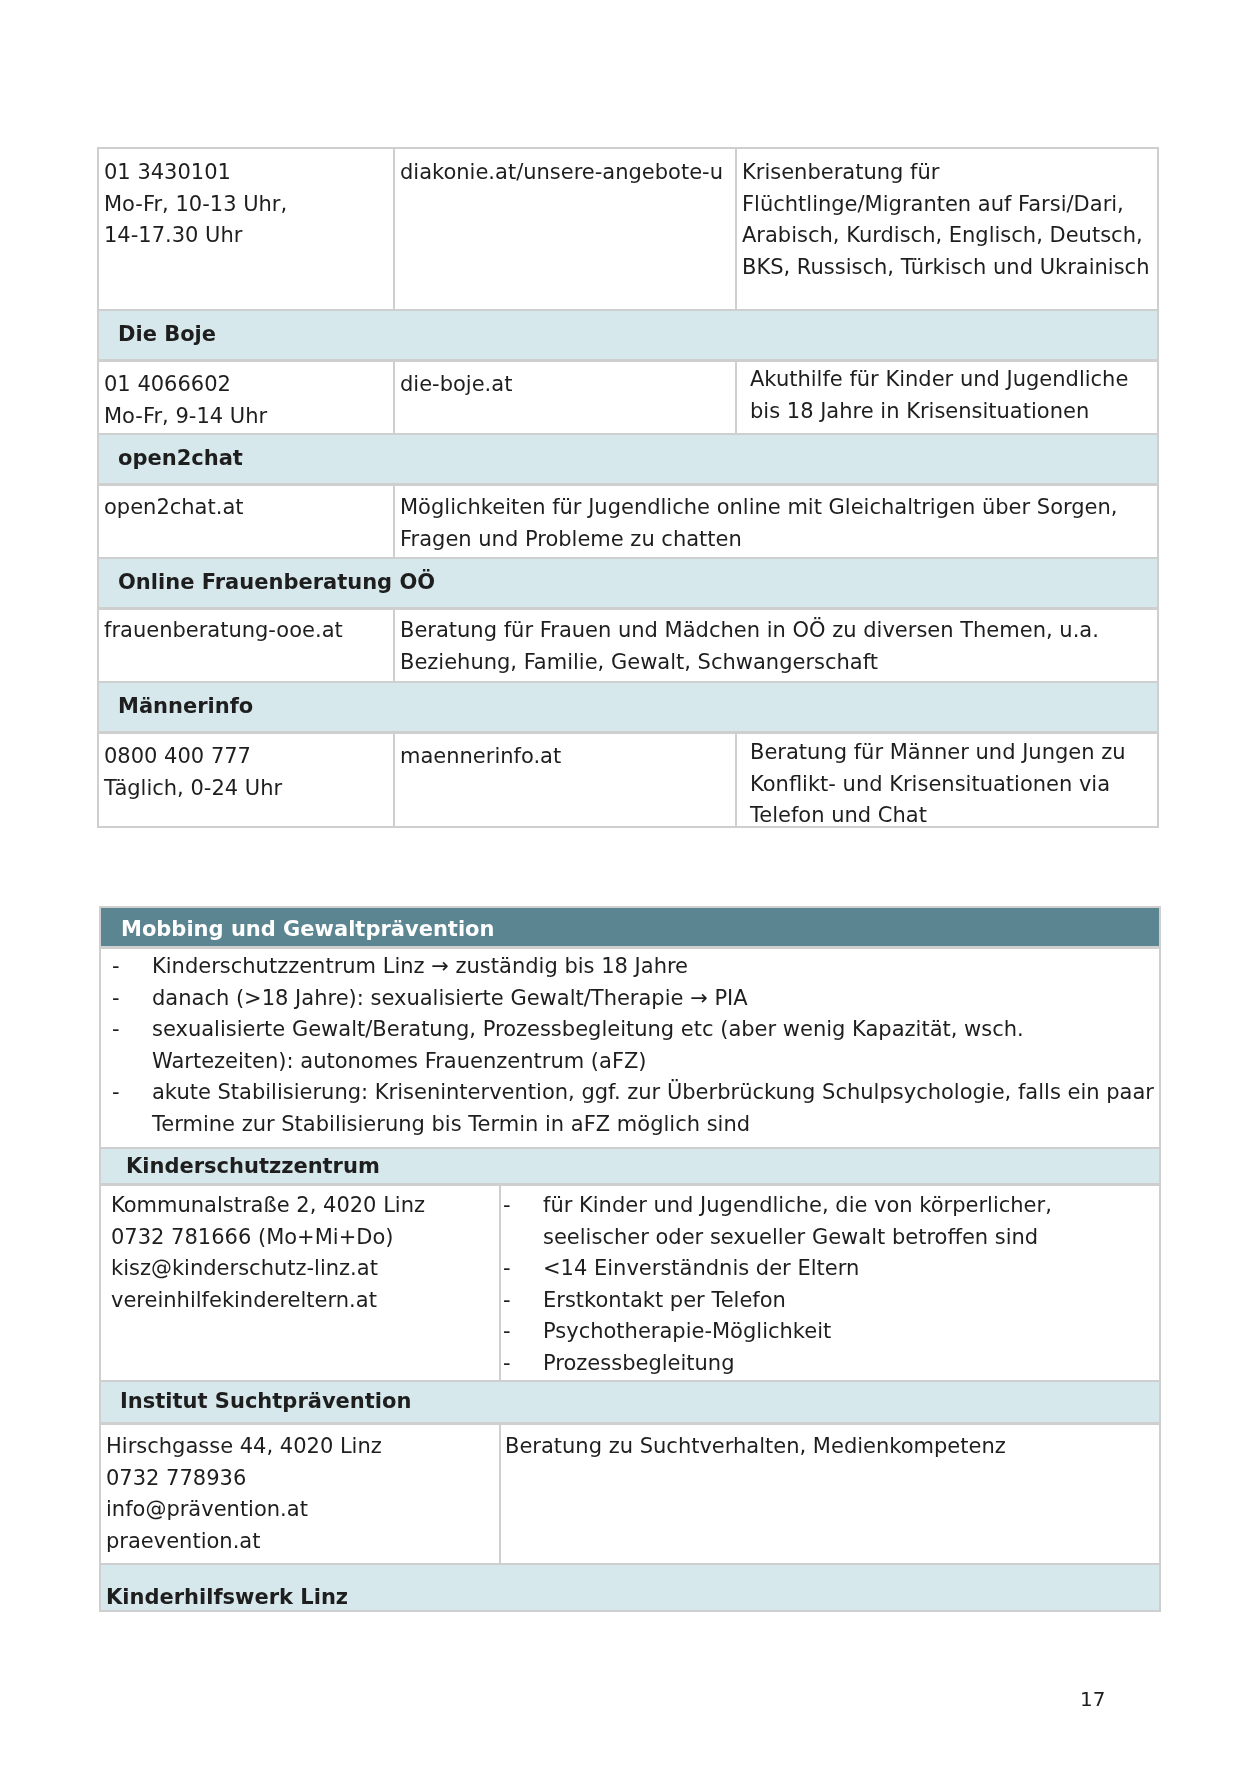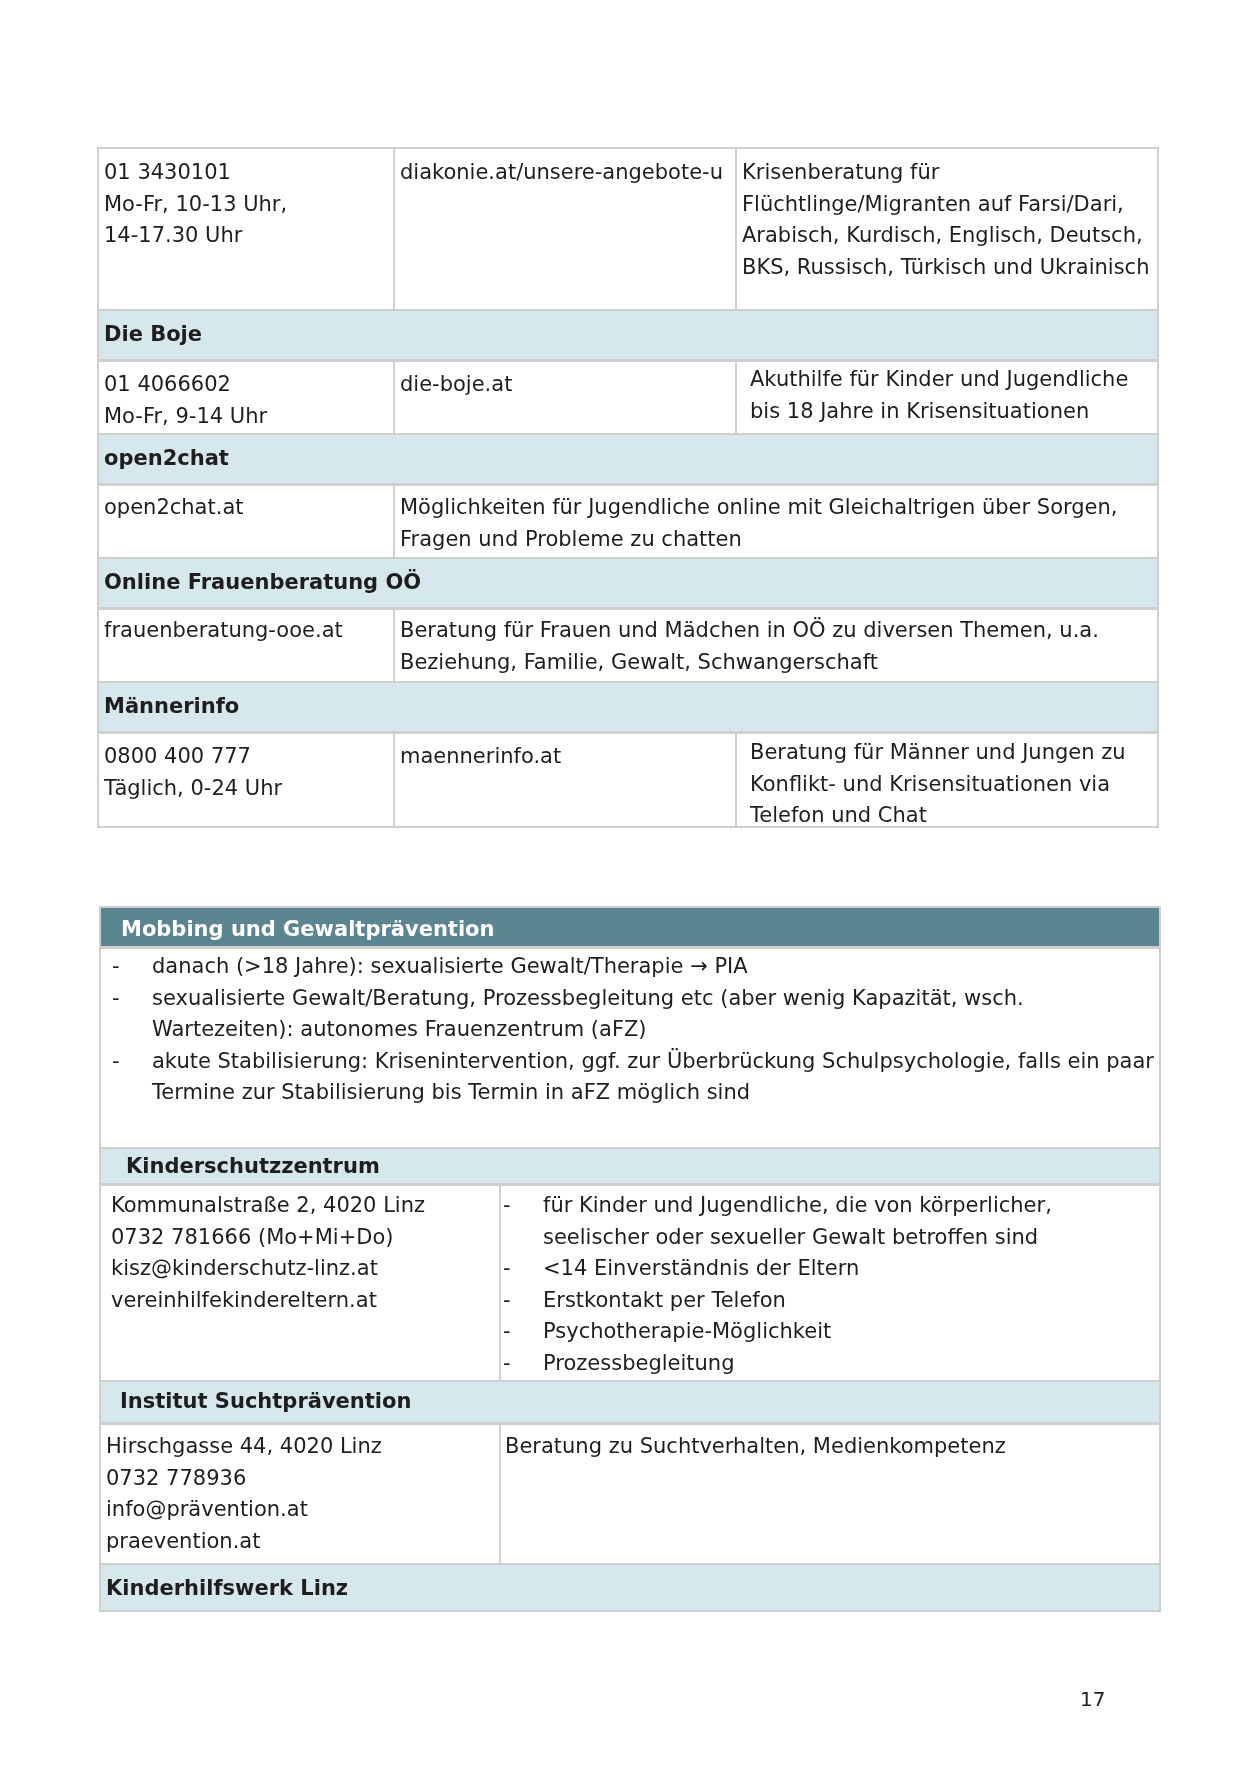--- a/index.html
+++ b/index.html
@@ -1,21 +1,21 @@
 <!DOCTYPE html>
 <html><head>
 <meta charset="utf-8">
 <style>
   * { box-sizing: border-box; margin: 0; padding: 0; }
   html, body { width: 1250px; height: 1766px; background: #ffffff; }
   body { position: relative; font-family: "DejaVu Sans", sans-serif; color: #1e1e1e; font-size: 21px; line-height: 31.5px; }
   .abs { position: absolute; }
   .bd { border: 2.5px solid #cfcfcf; }
   .cell { position: absolute; padding: 4px 5px 0 5px; }
-  .hdr { position: absolute; background: #d7e8ed; font-weight: bold; padding: 8px 5px 0 5px; }
+  .hdr { position: absolute; background: #d7e8ed; font-weight: bold; padding: 8px 5px 0 19px; }
   .vline { position: absolute; width: 2px; background: #cfcfcf; }
   .hline { position: absolute; height: 2.5px; background: #cfcfcf; }
   .line { display: block; white-space: nowrap; }
   .bar { position: absolute; background: #5b8591; color: #ffffff; font-weight: bold; padding: 6px 0 0 20px; }
   ul.dash { list-style: none; }
   ul.dash li { position: relative; padding-left: 40px; }
   ul.dash li::before { content: "-"; position: absolute; left: 0; top: 0; }
   .pagenum { position: absolute; font-size: 20px; }
 </style>
 </head>
@@ -113,20 +113,23 @@
 <div>
   <div class="abs bd" style="left:99px; top:906px; width:1062px; height:706px;"></div>
 
   <div class="bar" style="left:101px; top:908px; width:1058px; height:39px;">
     <span>Mobbing und Gewaltprävention</span>
   </div>
   <div class="hline" style="left:99px; top:946px; width:1062px;"></div>
 
   <ul class="dash abs" style="left:112px; top:951px; width:1040px;">
     <li>
+      <span class="line">Kinderschutzzentrum Linz → zuständig bis 18 Jahre</span>
+    </li>
+    <li>
       <span class="line">danach (&gt;18 Jahre): sexualisierte Gewalt/Therapie → PIA</span>
     </li>
     <li>
       <span class="line">sexualisierte Gewalt/Beratung, Prozessbegleitung etc (aber wenig Kapazität, wsch.</span>
       <span class="line">Wartezeiten): autonomes Frauenzentrum (aFZ)</span>
     </li>
     <li>
       <span class="line">akute Stabilisierung: Krisenintervention, ggf. zur Überbrückung Schulpsychologie, falls ein paar</span>
       <span class="line">Termine zur Stabilisierung bis Termin in aFZ möglich sind</span>
     </li>
@@ -173,18 +176,18 @@
     <span class="line">0732 778936</span>
     <span class="line">info@prävention.at</span>
     <span class="line">praevention.at</span>
   </div>
   <div class="cell" style="left:500px; top:1427px; width:655px;">
     <span class="line">Beratung zu Suchtverhalten, Medienkompetenz</span>
   </div>
   <div class="vline" style="left:499px; top:1424px; height:140px;"></div>
   <div class="hline" style="left:99px; top:1563px; width:1062px;"></div>
 
-  <div class="hdr" style="left:101px; top:1565px; width:1058px; height:45px; padding:8px 0 0 5px;">
+  <div class="hdr" style="left:101px; top:1565px; width:1058px; height:45px; padding:17px 0 0 5px;">
     <span>Kinderhilfswerk Linz</span>
   </div>
 </div>
 
 <div class="pagenum" style="left:1080px; top:1684px;">17</div>
 
 </body></html>

